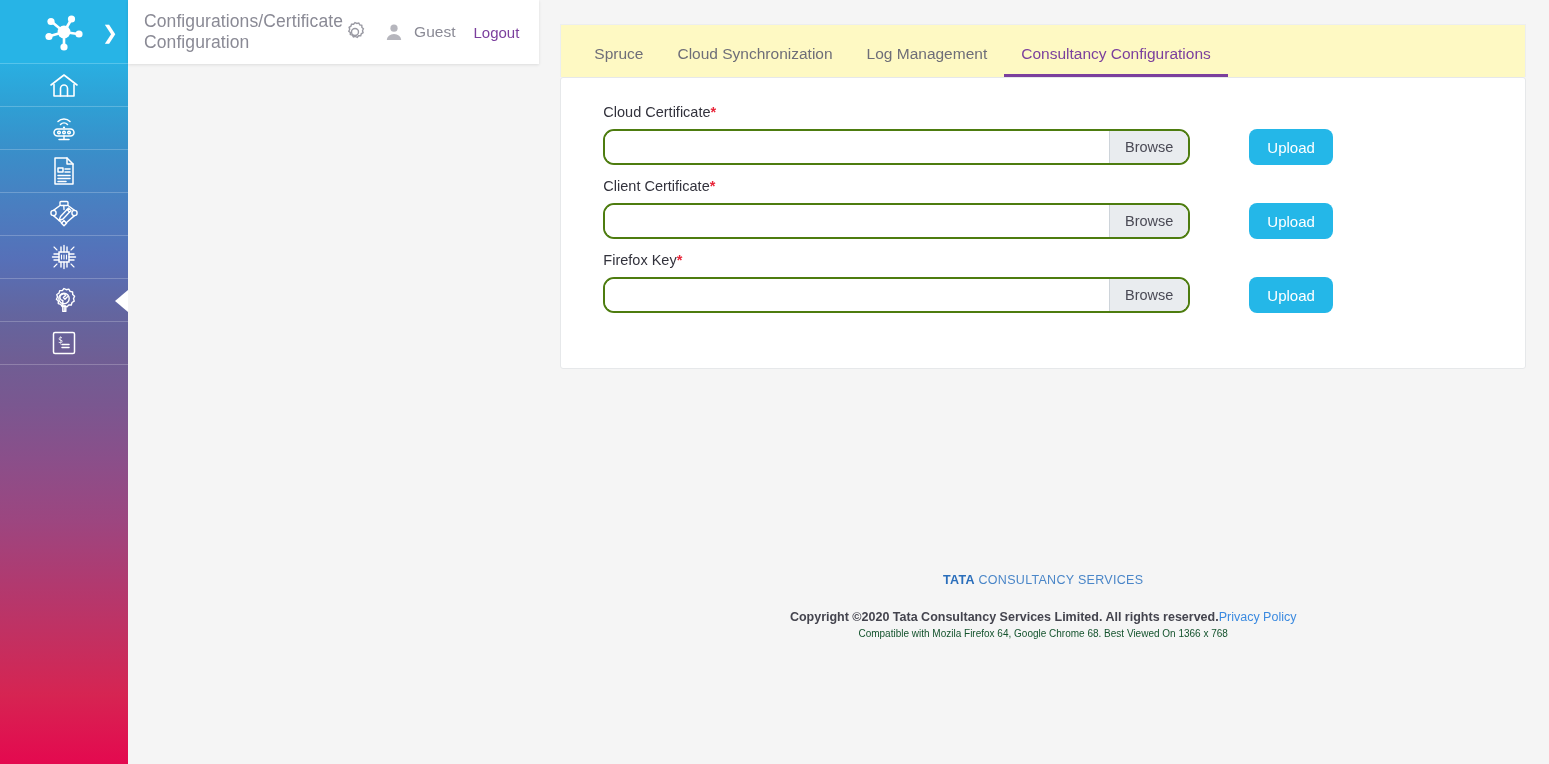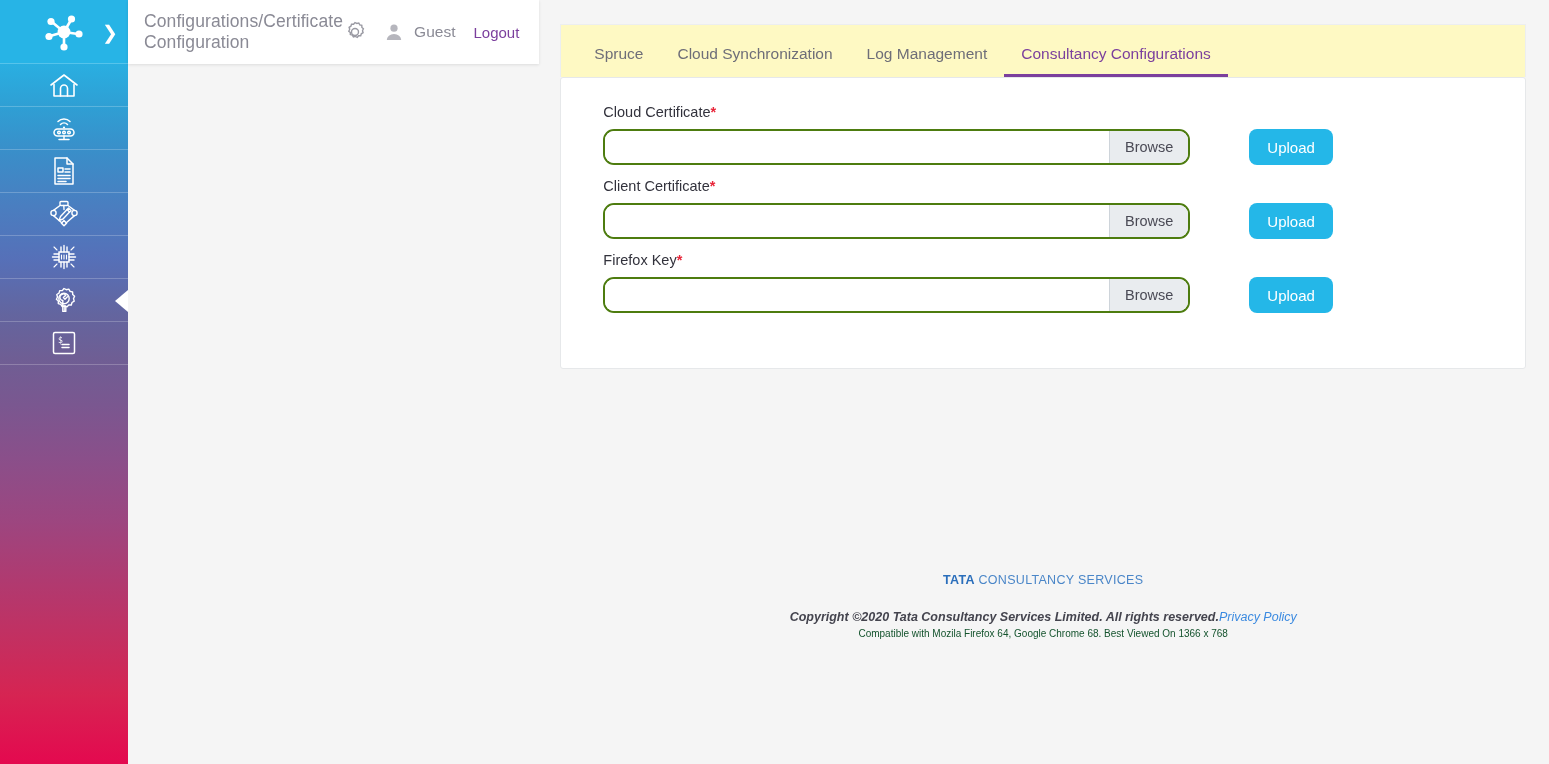--- a/index.html
+++ b/index.html
@@ -234,21 +234,20 @@
     padding-bottom: 40px;
   }
   .tcs-logo { font-size: 12.5px; letter-spacing: 0.3px; margin-bottom: 23px; }
   .tcs-logo .tata { color: #2a6ebb; font-weight: bold; }
   .tcs-logo .cs { color: #4a86c8; }
   .copyright {
     font-size: 12.5px;
     color: #44444e;
     font-weight: bold;
     margin-bottom: 4px;
-    font-style: italic;
   }
   .privacy-link {
     color: #3b8ae0;
     font-weight: normal;
     text-decoration: none;
   }
   .compat { font-size: 10px; color: #14532d; }
 </style>
 </head>
 <body>

